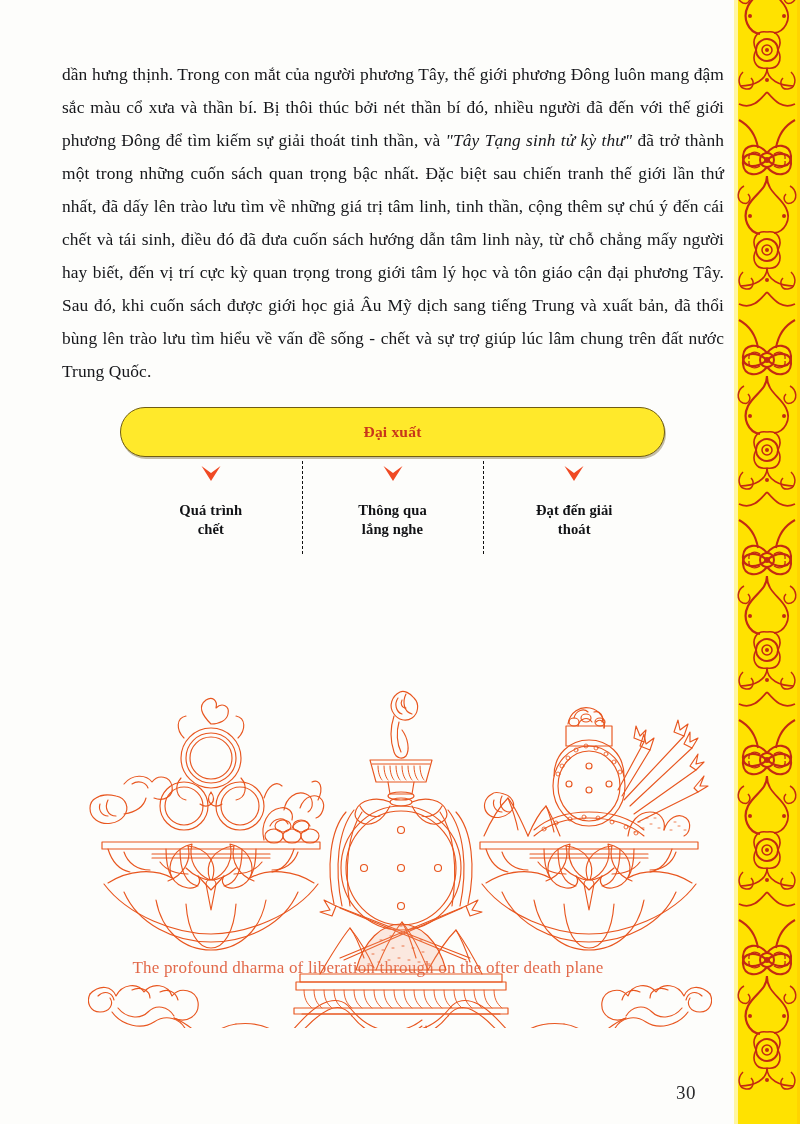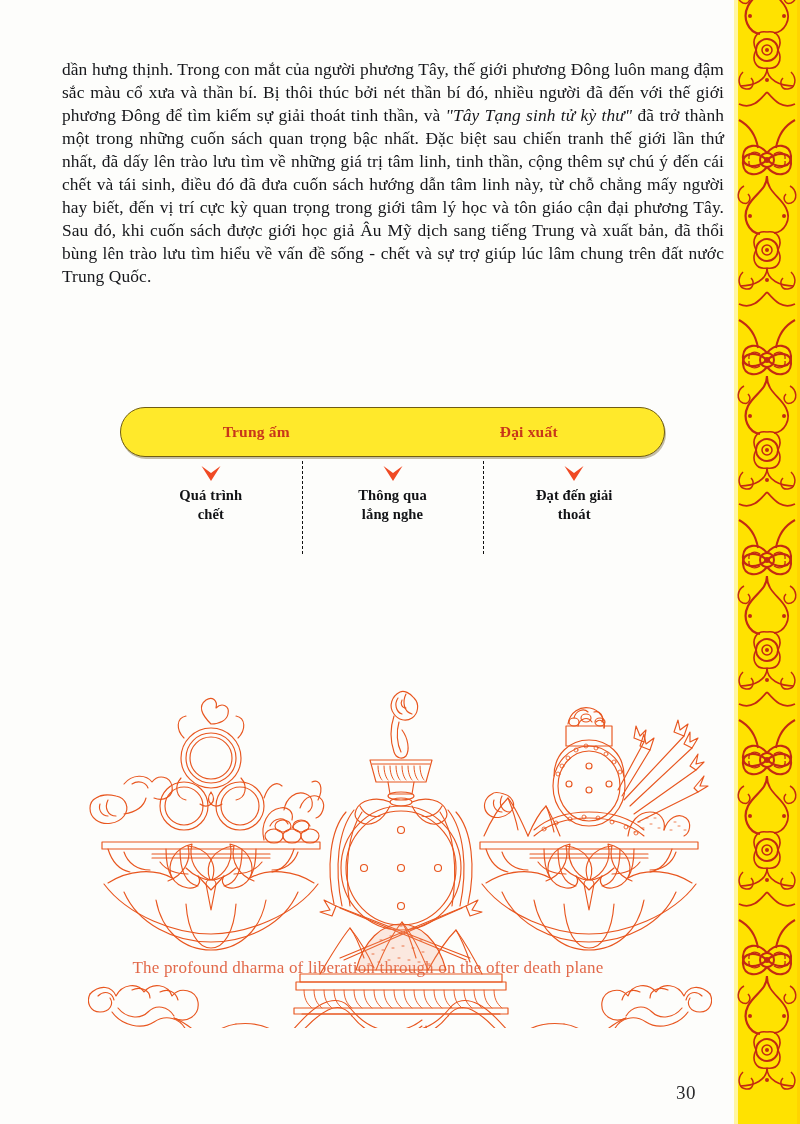--- a/index.html
+++ b/index.html
@@ -46,21 +46,21 @@
     top: 0;
   }
 
   
   .bodytext {
     position: absolute;
     left: 62px;
     top: 58px;
     width: 662px;
     font-size: 17.4px;
-    line-height: 23px;
+    line-height: 33px;
     color: #15161a;
     text-align: justify;
     text-justify: inter-word;
     letter-spacing: 0.1px;
   }
   .bodytext .it { font-style: italic; }
 
   
   .diagram {
     position: absolute;
@@ -122,21 +122,21 @@
     top: 4px;
     height: 93px;
     border-left: 1.7px dashed #111111;
   }
   .arrow {
     margin-top: 8px;
     width: 22px;
     height: 18px;
   }
   .col-label {
-    margin-top: 3px;
+    margin-top: 18px;
     font-size: 14.6px;
     font-weight: bold;
     color: #111215;
     text-align: center;
     line-height: 19px;
     letter-spacing: 0.1px;
   }
 
   .caption {
     position: absolute;
@@ -231,21 +231,20 @@
 
   <div class="bodytext">
     <span>dần hưng thịnh. Trong con mắt của người phương Tây, thế giới phương Đông luôn mang đậm sắc màu cổ xưa và thần bí. Bị thôi thúc bởi nét thần bí đó, nhiều người đã đến với thế giới phương Đông để tìm kiếm sự giải thoát tinh thần, và </span><span class="it">"Tây Tạng sinh tử kỳ thư"</span><span> đã trở thành một trong những cuốn sách quan trọng bậc nhất. Đặc biệt sau chiến tranh thế giới lần thứ nhất, đã dấy lên trào lưu tìm về những giá trị tâm linh, tinh thần, cộng thêm sự chú ý đến cái chết và tái sinh, điều đó đã đưa cuốn sách hướng dẫn tâm linh này, từ chỗ chẳng mấy người hay biết, đến vị trí cực kỳ quan trọng trong giới tâm lý học và tôn giáo cận đại phương Tây. Sau đó, khi cuốn sách được giới học giả Âu Mỹ dịch sang tiếng Trung và xuất bản, đã thổi bùng lên trào lưu tìm hiểu về vấn đề sống - chết và sự trợ giúp lúc lâm chung trên đất nước Trung Quốc.</span>
   </div>
 
   <div class="diagram">
 
     <div class="yellow-bar"></div>
 
     <div class="bar-labels">
-      <div class="cell">Trung ấm</div>
       <div class="cell">Đại xuất</div>
     </div>
 
     <div class="columns">
       <div class="col">
         <svg class="arrow" viewBox="0 0 22 18">
           <path d="M1.5 1 L11 16 L20.5 1 L11 8 Z" fill="#f04a24"></path>
         </svg>
         <div class="col-label">Quá trình<br>chết</div>
       </div>

